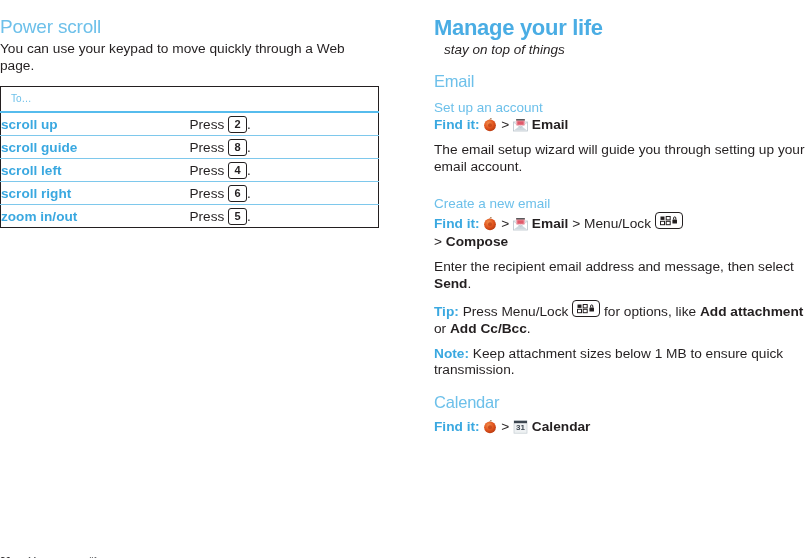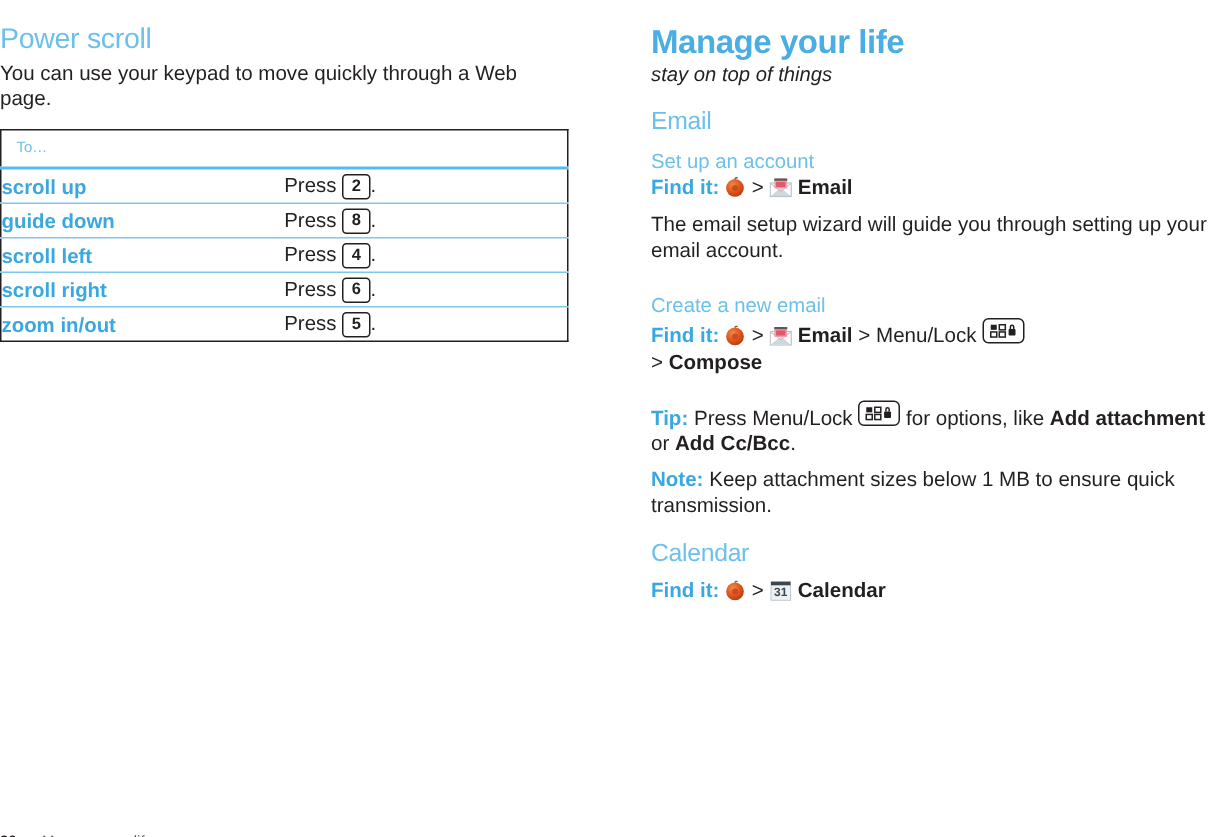--- a/index.html
+++ b/index.html
@@ -48,21 +48,21 @@
     font-weight: bold;
     line-height: 24px;
     margin: 0;
     letter-spacing: -0.3px;
   }
   .chapter-sub {
     font-style: italic;
     font-size: 13.5px;
     line-height: 17px;
     color: #231f20;
-    margin: 1px 0 0 0;
+    margin: 1px 0 0 10px;
   }
   .h-sub {
     color: #6dc0ea;
     font-size: 16.5px;
     font-weight: normal;
     line-height: 19px;
     margin: 0;
     letter-spacing: -0.2px;
   }
   .h-task {
@@ -216,21 +216,21 @@
       </thead>
       <tbody>
         <tr>
           <td class="c1">scroll up</td>
           <td class="c2">
             <span>Press</span>
             <span class="keycap">2</span><span>.</span>
           </td>
         </tr>
         <tr>
-          <td class="c1">guide down</td>
+          <td class="c1">scroll guide</td>
           <td class="c2">
             <span>Press</span>
             <span class="keycap">8</span><span>.</span>
           </td>
         </tr>
         <tr>
           <td class="c1">scroll left</td>
           <td class="c2">
             <span>Press</span>
             <span class="keycap">4</span><span>.</span>
@@ -341,20 +341,24 @@
           <path d="M14.6 4.4 V3.0 a1.1 1.1 0 0 1 2.2 0 V4.4" fill="none" stroke="#231f20" stroke-width="1"></path>
         </svg>
       </span>
       <br>
       <span class="gt">&gt;</span>
       <b>Compose</b>
     </p>
 
     <div class="spacer-8"></div>
 
+    <p class="body">
+      <span>Enter the recipient email address and message, then select</span>
+      <b>Send</b><span>.</span>
+    </p>
 
     <div class="spacer-8"></div>
 
     <p class="body">
       <span class="lead-blue">Tip:</span>
       <span>Press Menu/Lock</span>
       <span class="keycap menulock">
         <svg class="menulock-svg" width="20" height="11" viewBox="0 0 20 11">
           <rect x="1.5" y="1.5" width="4" height="3.4" fill="#231f20"></rect>
           <rect x="7.2" y="1.5" width="4" height="3.4" fill="none" stroke="#231f20" stroke-width="1"></rect>

